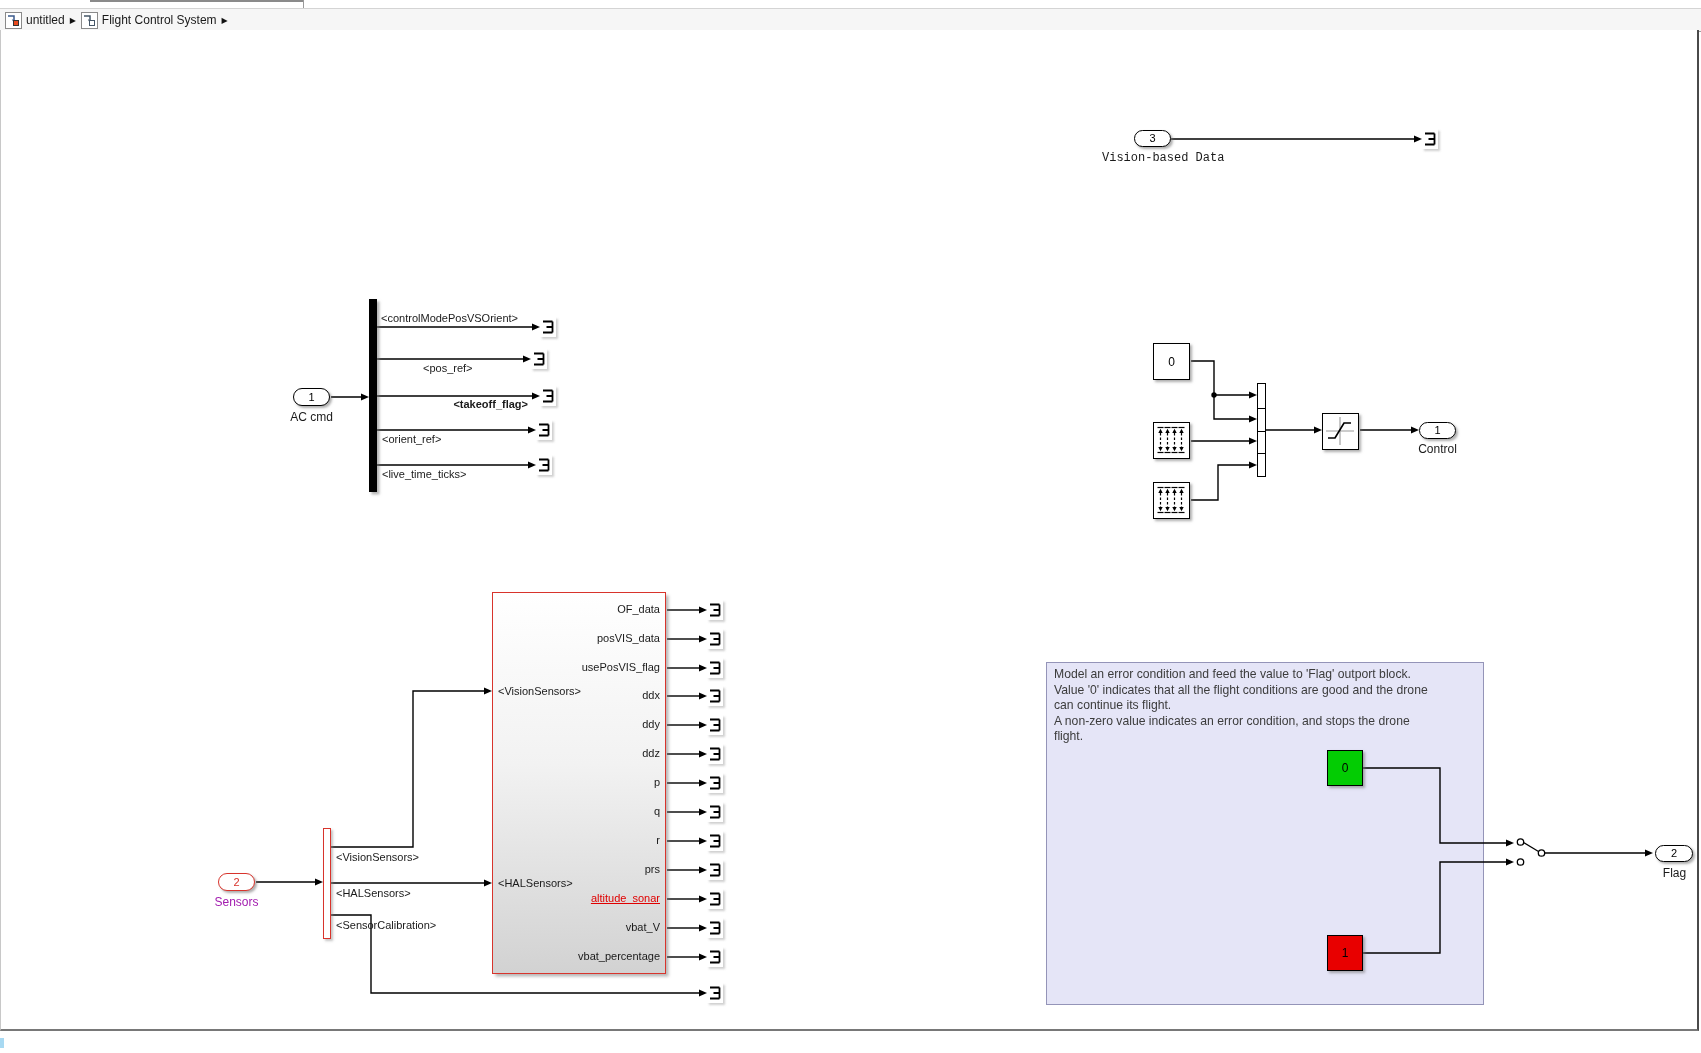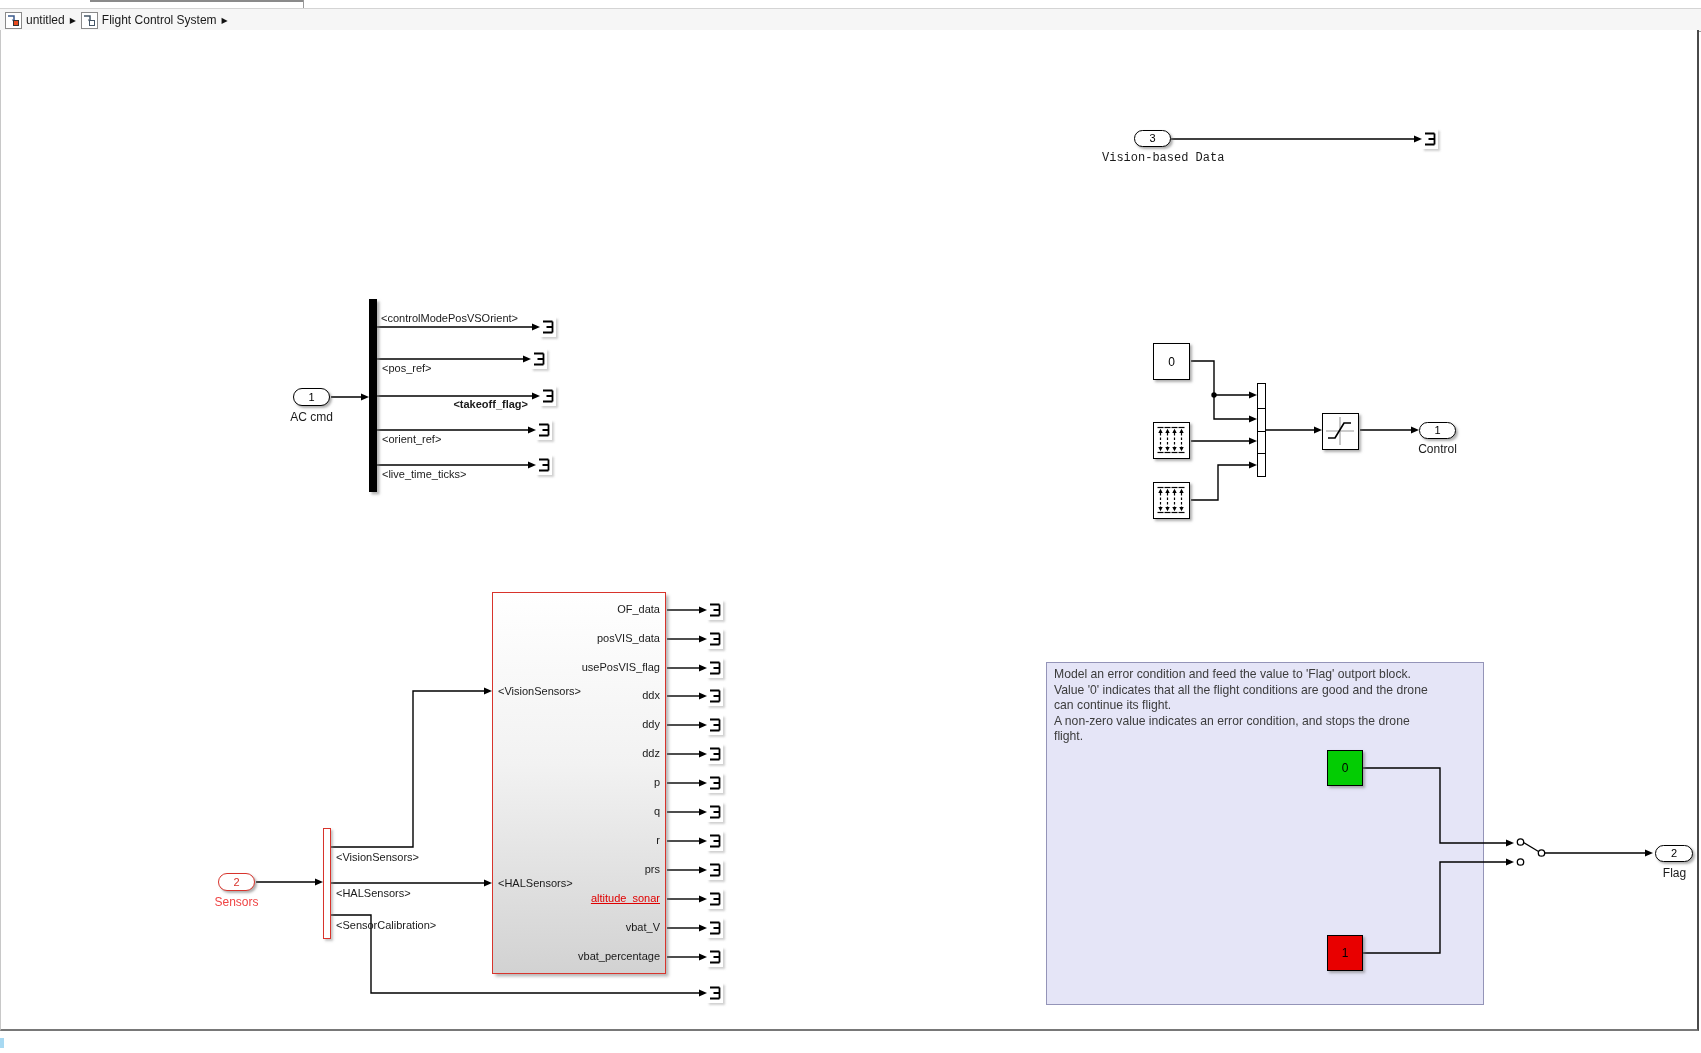--- a/index.html
+++ b/index.html
@@ -40,21 +40,21 @@
   .bigblock{position:absolute;border:1.7px solid #d8342c;box-sizing:border-box;z-index:9;
             background:linear-gradient(to bottom,#ffffff 0%,#f2f2f2 45%,#d2d2d2 100%);
             box-shadow:2.5px 2.5px 3px rgba(120,120,120,.55);}
   .term{position:absolute;width:16px;height:20px;background:#fff;z-index:10;
         box-shadow:1.5px 1.5px 2px rgba(150,150,150,.45);}
   
   .lbl{position:absolute;font-size:11px;color:#1a1a1a;z-index:12;white-space:nowrap;}
   .lbl.r{text-align:right;}
   .lbl.red{color:#e00000;text-decoration:underline;}
   .blklbl{position:absolute;font-size:12px;color:#1a1a1a;z-index:12;text-align:center;white-space:nowrap;}
-  .blklbl.red{color:#ef4444;}
+  .blklbl.red{color:#a21caf;}
   .switch-hit{position:absolute;z-index:11;}
 </style>
 </head>
 <body>
 
 <div class="screen">
 
   <div class="topstrip">
     <div class="tabedge"></div>
     <div class="tabtick"></div>
@@ -187,21 +187,21 @@
       <rect x="370" y="391.5" width="5.5" height="1.6" fill="#fff"></rect>
       <rect x="370" y="399" width="5.5" height="1.6" fill="#fff"></rect>
       <path d="M324,879.5 H330" stroke="#d8342c" stroke-width="1.3"></path>
     </g>
   </svg>
 
   <div class="oval" style="left:293px;top:388px;width:37px;height:18px;line-height:16px;"><span>1</span></div>
   <div class="blklbl" style="left:271px;top:410px;width:81px;">AC cmd</div>
   <div class="busbar" style="left:369px;top:299px;width:7.5px;height:193px;"></div>
   <div class="lbl r" style="left:378px;top:312px;width:140px;">&lt;controlModePosVSOrient&gt;</div>
-  <div class="lbl" style="left:382px;top:362px;">&lt;pos_ref&gt;</div>
+  <div class="lbl" style="left:382px;top:362px;padding-left:41px;">&lt;pos_ref&gt;</div>
   <div class="lbl r" style="left:420px;top:398px;width:108px;font-weight:bold;">&lt;takeoff_flag&gt;</div>
   <div class="lbl" style="left:382px;top:433px;">&lt;orient_ref&gt;</div>
   <div class="lbl" style="left:382px;top:468px;">&lt;live_time_ticks&gt;</div>
   <span class="term" style="left:540px;top:317px;"><svg width="16" height="20" viewBox="0 0 16 20">
         <path d="M3,4.5 H12.5 M6.5,10 H12.5 M3,15.5 H12.5 M12.5,4.5 V15.5" stroke="#000" stroke-width="1.8" fill="none"></path>
       </svg></span>
   <span class="term" style="left:531px;top:349px;"><svg width="16" height="20" viewBox="0 0 16 20">
         <path d="M3,4.5 H12.5 M6.5,10 H12.5 M3,15.5 H12.5 M12.5,4.5 V15.5" stroke="#000" stroke-width="1.8" fill="none"></path>
       </svg></span>
   <span class="term" style="left:540px;top:386px;"><svg width="16" height="20" viewBox="0 0 16 20">

